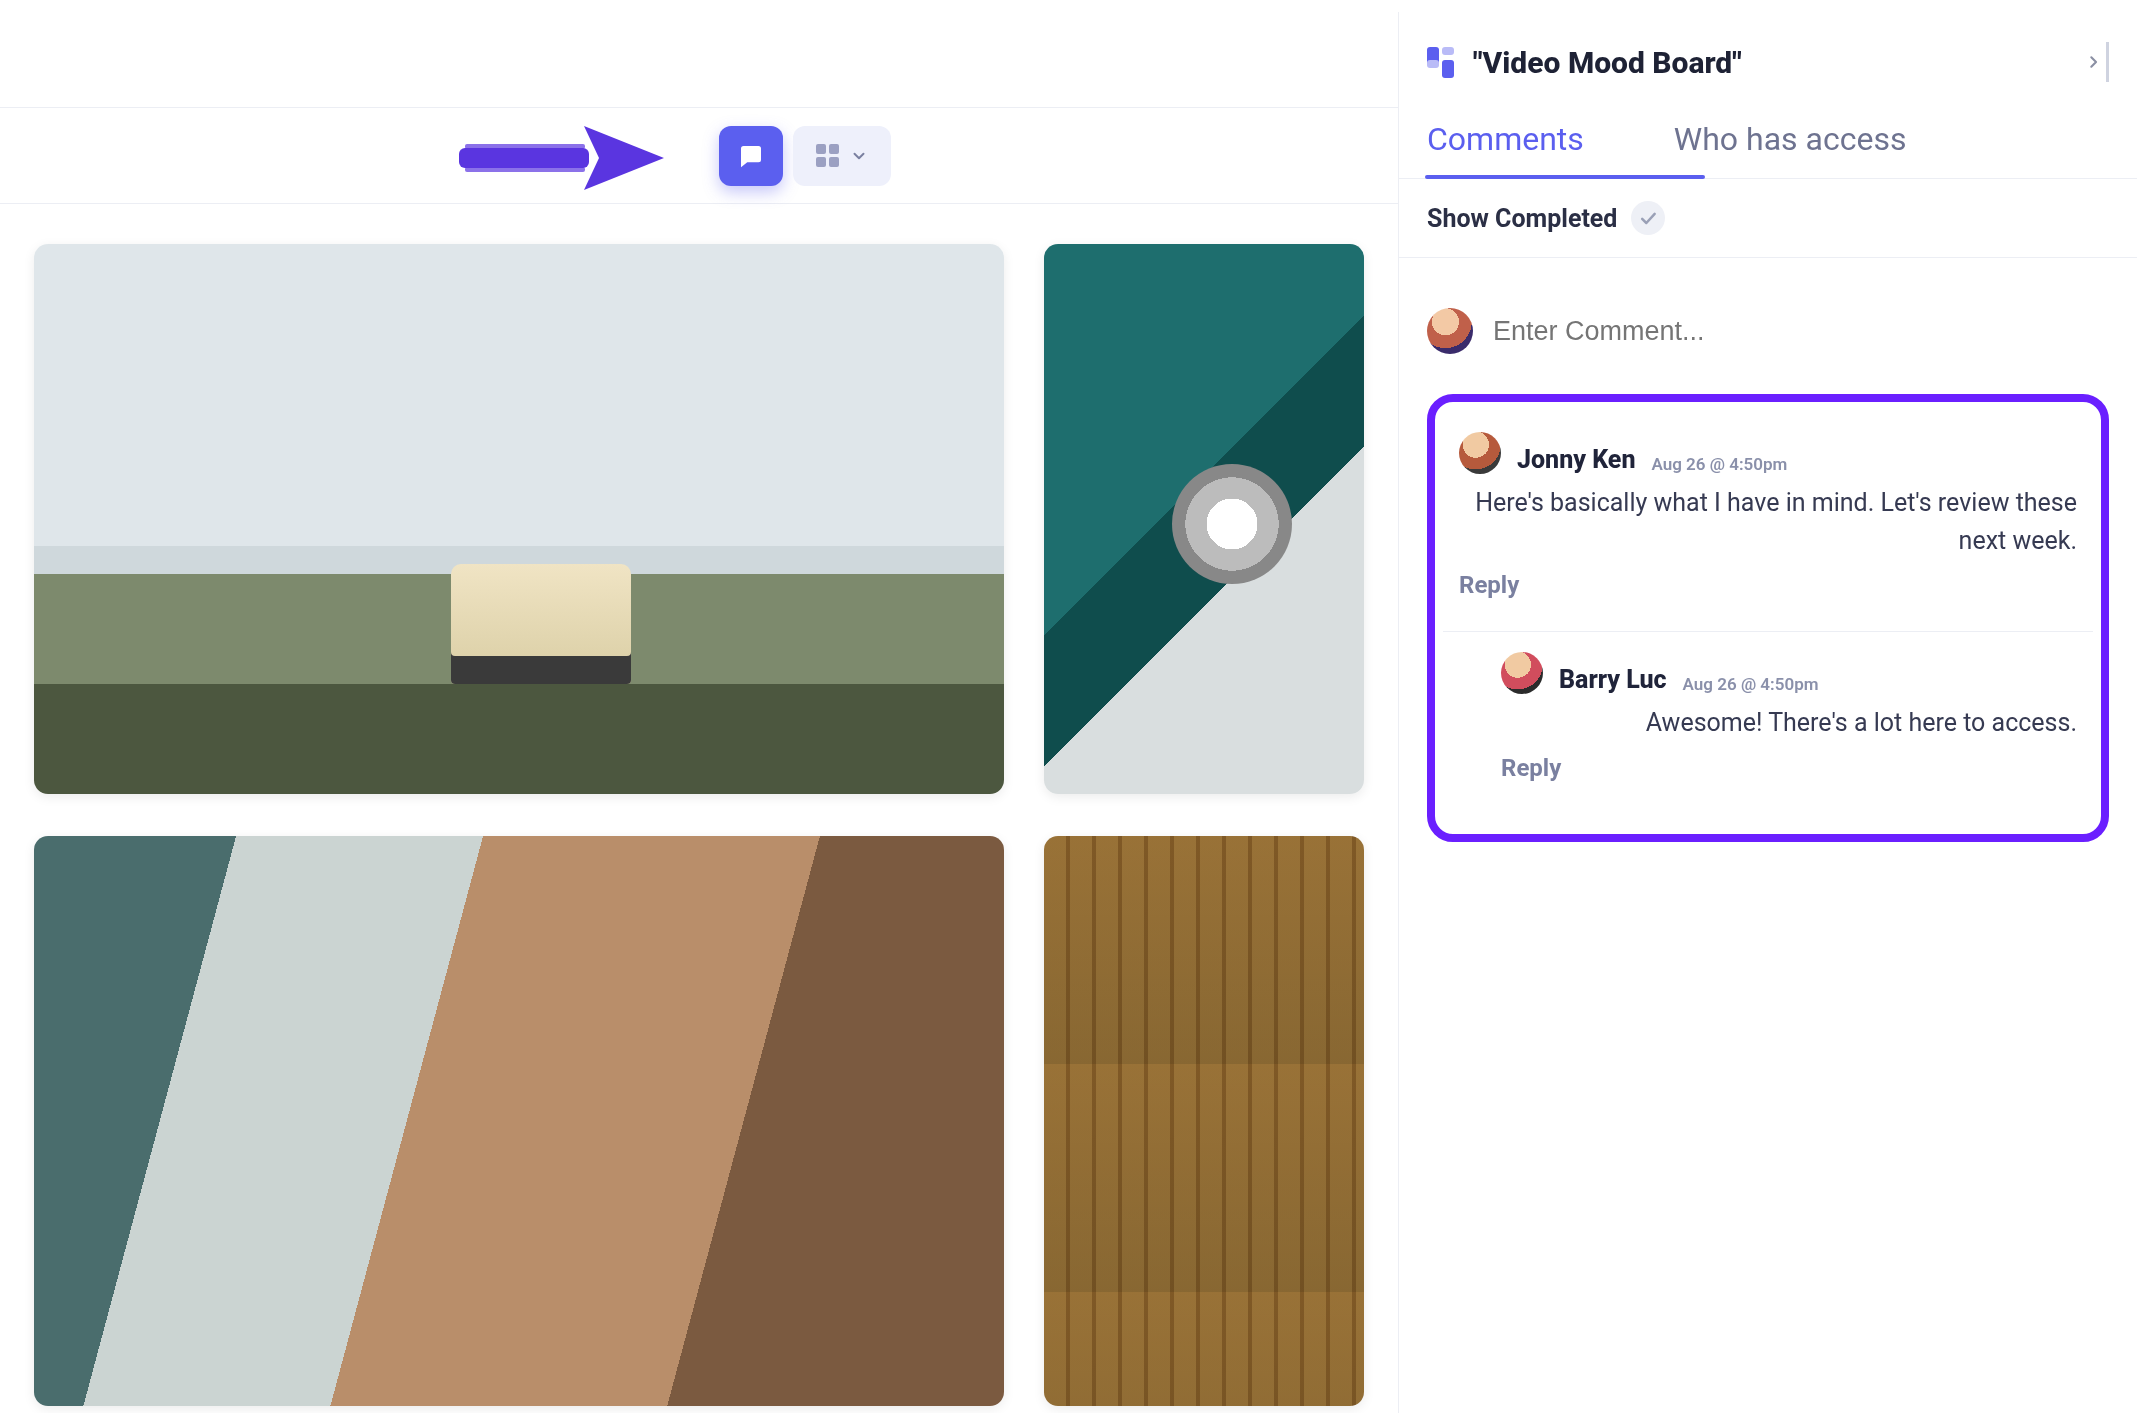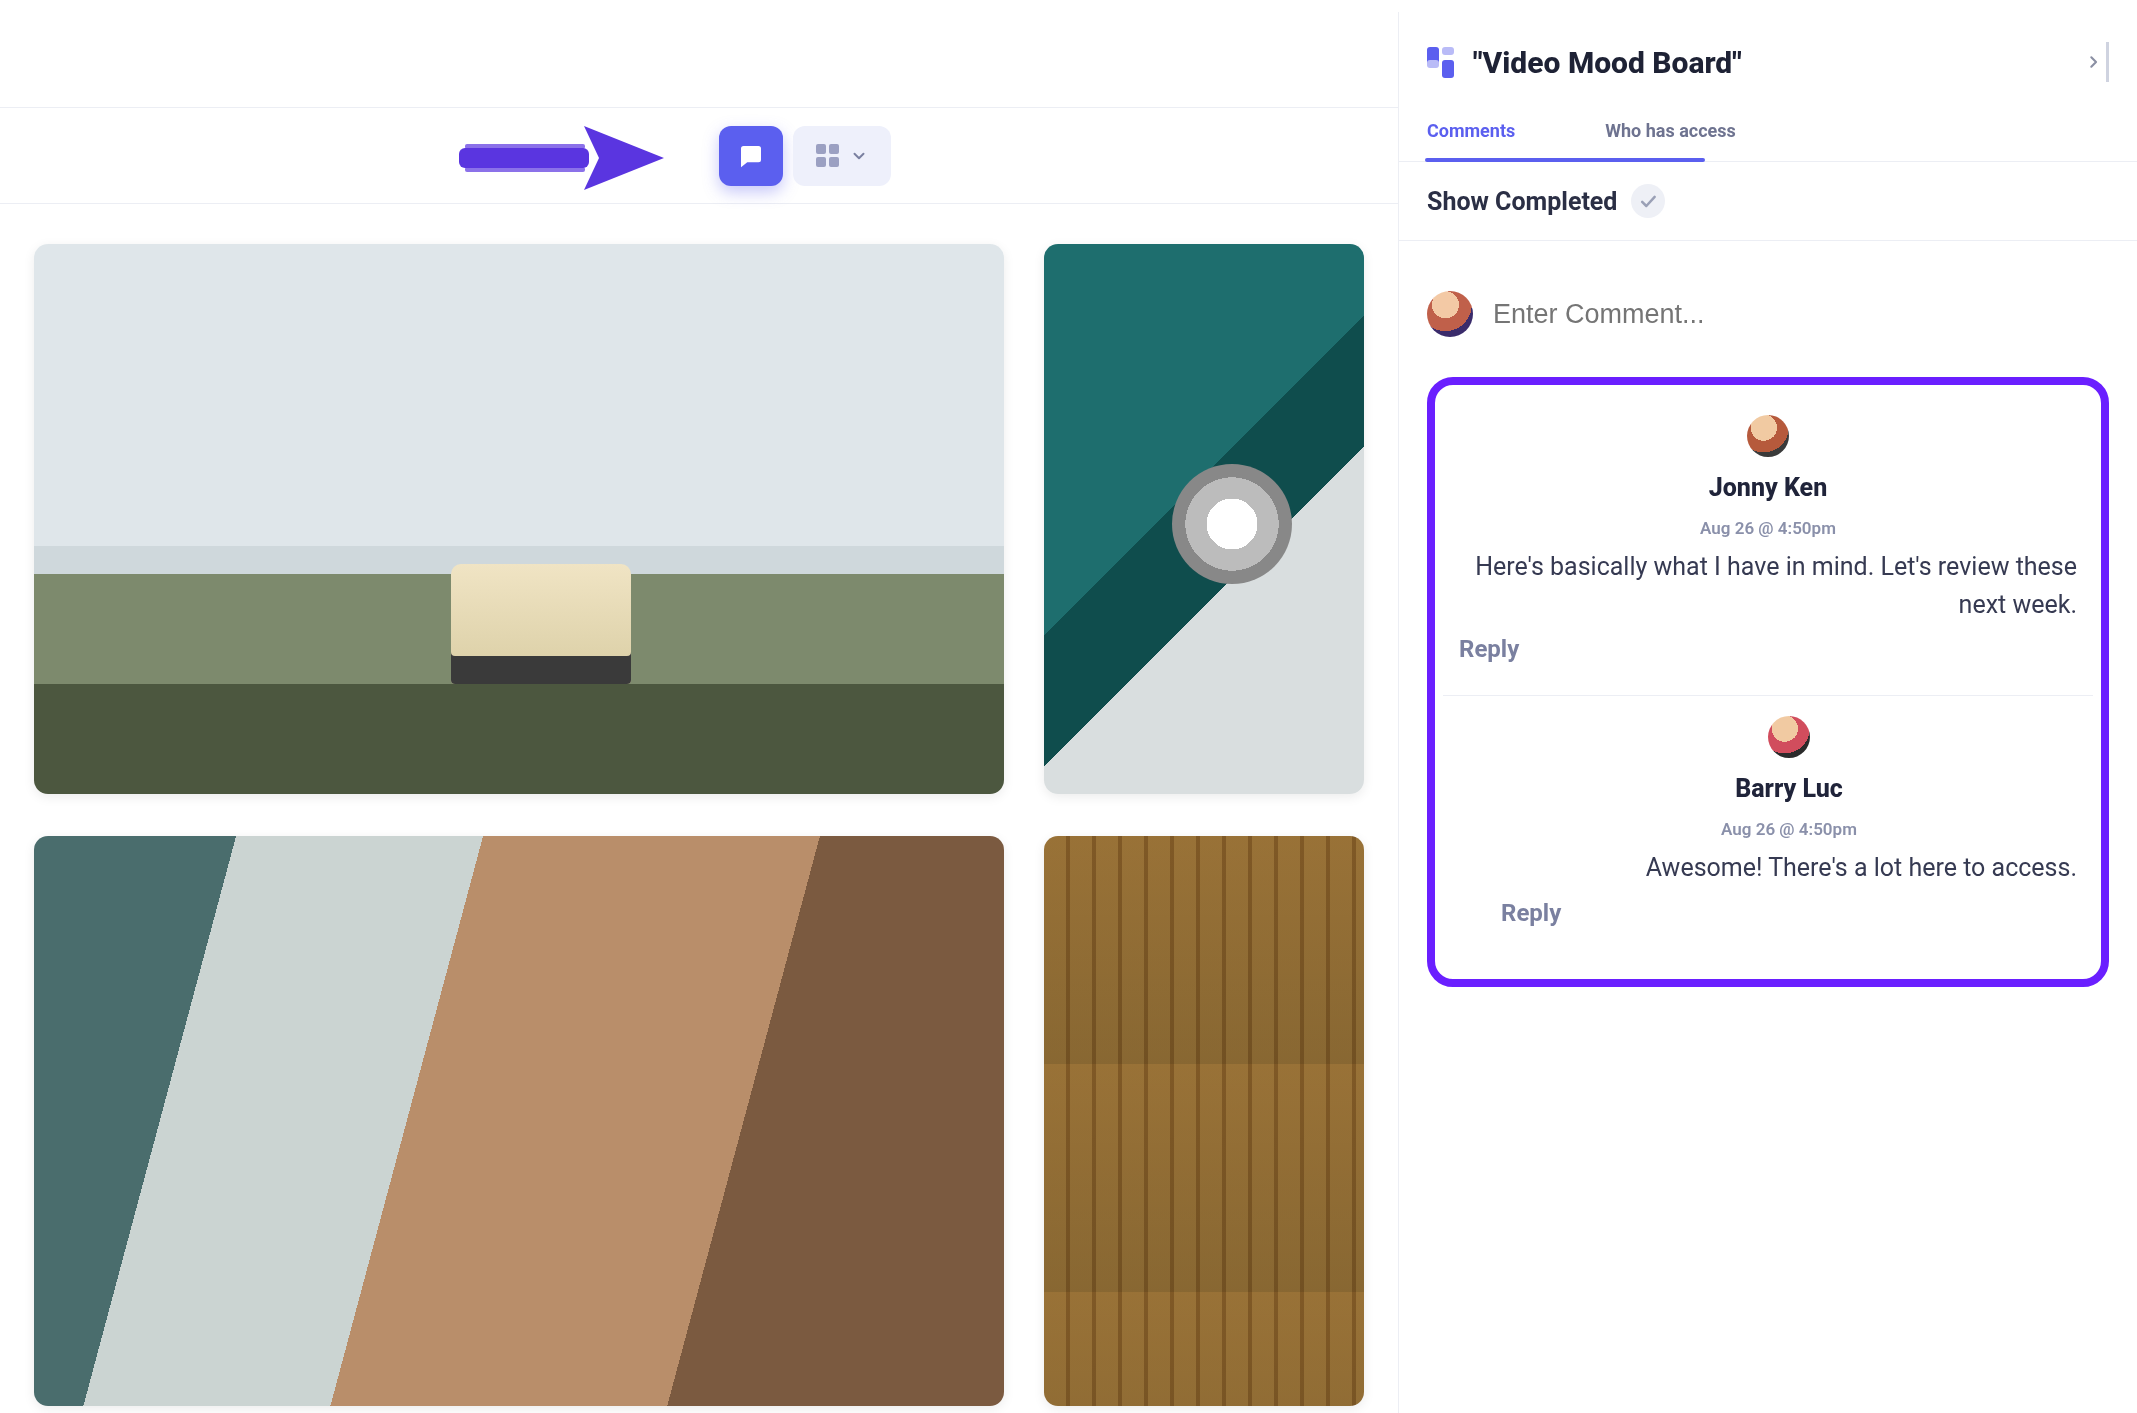--- a/index.html
+++ b/index.html
@@ -200,21 +200,21 @@
     border-right:3px solid #cfd3e0;
     padding-right:6px;
   }
 
   .panel-tabs {
     display:flex; gap:90px;
     padding: 6px 28px 0 28px;
     border-bottom:1px solid #eceef4;
   }
   .panel-tab {
-    font-size:18px; font-weight:700;
+    font-size:32px; font-weight:400;
     padding: 14px 0 20px 0;
     color:#6e7390; cursor:pointer;
     position:relative;
   }
   .panel-tab.active { color:#5b5fef; }
   .panel-tab.active::after{
     content:""; position:absolute; left:-2px; right:-90px; bottom:-1px;
     height:4px; background:#5b5fef; border-radius:2px;
     width:280px;
   }
@@ -251,21 +251,21 @@
     border:8px solid #6a1fff;
     border-radius:26px;
     padding: 10px 8px 30px 8px;
   }
 
   .comment{
     padding: 20px 16px 22px 16px;
   }
   .comment + .comment { border-top:1px solid #eceef4; margin-top:10px;}
   .comment.reply { padding-left:58px; }
-  .comment-head{ display:flex; align-items:center; gap:16px; margin-bottom:10px;flex-direction:column;}
+  .comment-head{ display:flex; align-items:flex-end; gap:16px; margin-bottom:10px;}
   .c-avatar{
     width:42px; height:42px; border-radius:50%;
     background: radial-gradient(circle at 40% 30%, #f1caa2 0 34%, #b65a3c 34% 64%, #3a3a3a 64% 100%);
     flex:none;
   }
   .c-avatar.barry{
     background: radial-gradient(circle at 40% 30%, #f1caa2 0 34%, #d14d5d 34% 64%, #2b2b2b 64% 100%);
   }
   .c-name{ font-size:25px; font-weight:800; color:#20243a;}
   .c-time{ font-size:17px; font-weight:600; color:#8a90aa;}

